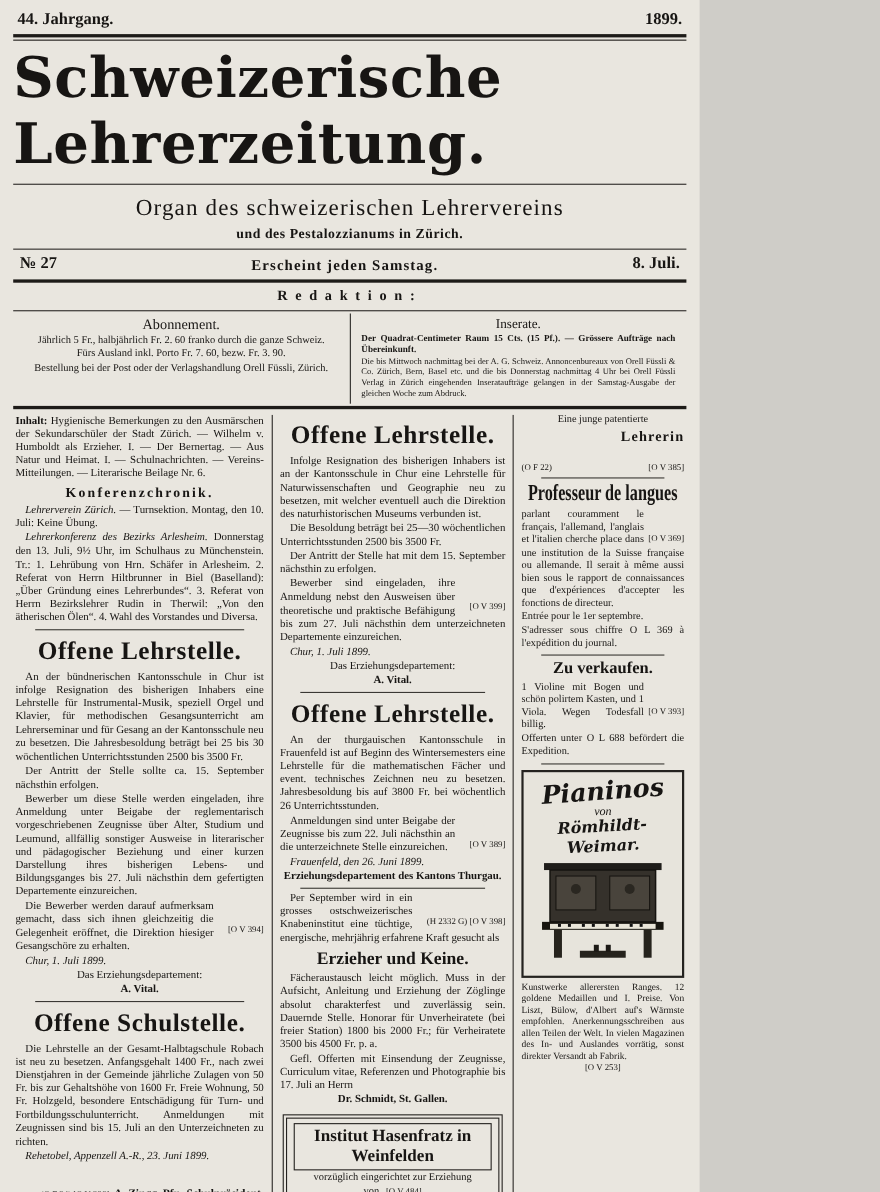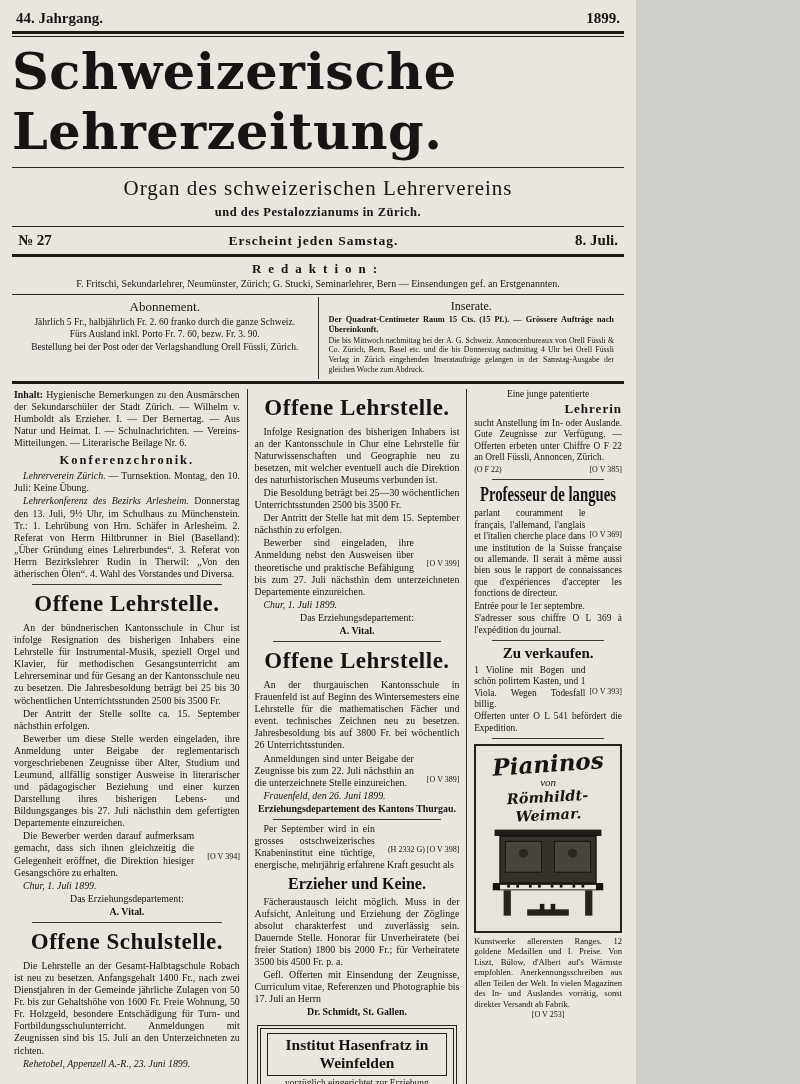--- a/index.html
+++ b/index.html
@@ -78,21 +78,21 @@
     display:inline-block; border:1px solid #24221f; padding:2px 12px;
     font-size:15.5px; font-weight:bold; margin-bottom:2px;
   }
   .institut-line { font-size:9.5px; }
   .institut-line .ref { margin-left:6px; }
   .institut-bold { font-size:13px; font-weight:bold; margin:2px 0; font-family:"DejaVu Serif",serif; }
   .institut-last { display:inline-block; font-size:11px; font-weight:bold; border-bottom:2px solid #24221f; padding-bottom:1px; }
   
   .ad-line1 { text-align:center; text-indent:0 !important; }
   .ad-title { text-align:right; font-weight:bold; font-size:13px; text-indent:0 !important; letter-spacing:1px; }
-  .refs-row { display:flex; justify-content:space-between; font-size:8px; margin-top:1px; }
+  .refs-row { display:flex; justify-content:space-between; font-size:8px; margin-top:15px; }
   .prof-h {
     text-align:center; font-weight:bold; font-size:16px;
     transform:scale(0.92,1.3); transform-origin:center;
     margin:4px 0 5px; white-space:nowrap;
   }
   .verkauf-h { text-align:center; font-weight:bold; font-size:15px; margin:3px 0 2px; }
   .piano-box {
     border:2px solid #24221f; margin:5px 0 3px; padding:4px 3px 5px;
     text-align:center; background:#e7e4dc;
   }
@@ -122,21 +122,20 @@
 
   <div class="issue-row">
     <span class="issue-no">№ 27</span>
     <span class="issue-freq">Erscheint jeden Samstag.</span>
     <span class="issue-date">8. Juli.</span>
   </div>
   <div class="rule heavy"></div>
 
   <div class="redaktion">
     <div class="redaktion-h">Redaktion:</div>
-    <div class="redaktion-l">F. Fritschi, Sekundarlehrer, Neumünster, Zürich; G. Stucki, Seminarlehrer, Bern — Einsendungen gef. an Erstgenannten.</div>
   </div>
   <div class="rule"></div>
 
   <div class="abo-row">
     <div class="abo-cell">
       <div class="abo-h">Abonnement.</div>
       <div class="abo-t">Jährlich 5 Fr., halbjährlich Fr. 2. 60 franko durch die ganze Schweiz.</div>
       <div class="abo-t">Fürs Ausland inkl. Porto Fr. 7. 60, bezw. Fr. 3. 90.</div>
       <div class="abo-t">Bestellung bei der Post oder der Verlagshandlung Orell Füssli, Zürich.</div>
     </div>
@@ -215,38 +214,37 @@
         <div class="institut-line"><span>vorzüglich eingerichtet zur Erziehung von</span><span class="ref">[O V 484]</span></div>
         <div><span class="institut-last">Erste Referenzen.</span></div>
       </div>
     </div>
 
     <div class="vdiv"></div>
 
     <div class="col colC">
       <p class="ad-line1">Eine junge patentierte</p>
       <p class="ad-title">Lehrerin</p>
-      <p class="noind">sucht Anstellung im In- oder Auslande. Gute Zeugnisse zur Verfügung. — Offerten erbeten unter Chiffre O F 22 an Orell Füssli, Annoncen, Zürich.</p>
       <div class="refs-row">
         <span>(O F 22)</span>
         <span>[O V 385]</span>
       </div>
 
       <div class="sep"></div>
 
       <div class="prof-h">Professeur de langues</div>
       <p class="noind"><span class="ref fr">[O V 369]</span><span>parlant couramment le français, l'allemand, l'anglais et l'italien cherche place dans une institution de la Suisse française ou allemande. Il serait à même aussi bien sous le rapport de connaissances que d'expériences d'accepter les fonctions de directeur.</span></p>
       <p class="noind">Entrée pour le 1er septembre.</p>
       <p class="noind">S'adresser sous chiffre O L 369 à l'expédition du journal.</p>
 
       <div class="sep"></div>
 
       <div class="verkauf-h">Zu verkaufen.</div>
       <p class="noind"><span class="ref fr">[O V 393]</span><span>1 Violine mit Bogen und schön polirtem Kasten, und 1 Viola. Wegen Todesfall billig.</span></p>
-      <p class="noind">Offerten unter O L 541 befördert die Expedition.</p>
+      <p class="noind">Offerten unter O L 688 befördert die Expedition.</p>
 
       <div class="sep"></div>
 
       <div class="piano-box">
         <div class="piano-t1">Pianinos</div>
         <div class="piano-t2">von</div>
         <div class="piano-t3">Römhildt-Weimar.</div>
         <svg width="118" height="96" viewBox="0 0 130 106" aria-hidden="true">
           <rect x="6" y="4" width="118" height="7" fill="#1f1d1a"></rect>
           <rect x="12" y="11" width="106" height="52" fill="#35312b" stroke="#15130f" stroke-width="1.5"></rect>

